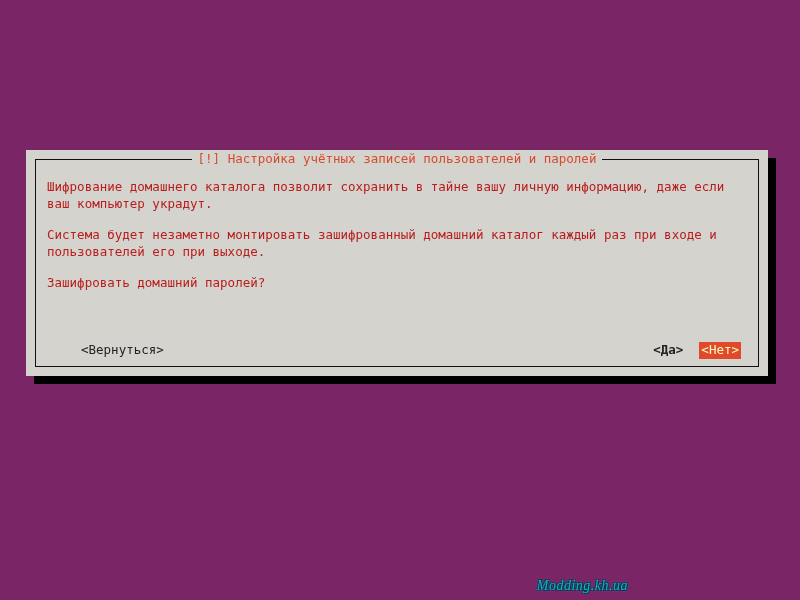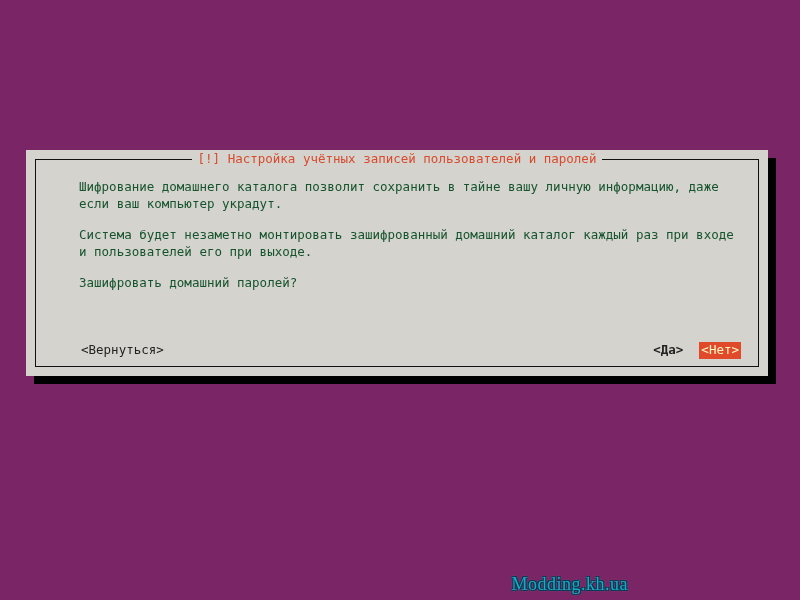--- a/index.html
+++ b/index.html
@@ -58,22 +58,21 @@
     padding: 0 6px;
     color: #d84a2e;
     font-weight: normal;
   }
   .dialog-body {
     position: absolute;
     left: 20px;
     right: 20px;
     top: 28px;
     bottom: 20px;
-    color: #14532d;
-    margin-left: 32px;
+    color: #b91c1c;
   }
   .para {
     margin: 0 0 14px 0;
     white-space: normal;
   }
   .question {
     margin: 0 0 22px 0;
   }
   .buttons {
     position: absolute;
@@ -107,21 +106,22 @@
     bottom: 6px;
     color: #fff;
     font-size: 12.5px;
     letter-spacing: 0.2px;
   }
   .watermark {
     position: absolute;
     right: 8px;
     bottom: 4px;
     font-family: "Comic Sans MS", "Brush Script MT", cursive;
-    font-size: 18px;
+    font-size: 14px;
+    font-style: italic;
     color: #1aa8cc;
     text-shadow:
       -1px -1px 0 #003a4a,
        1px -1px 0 #003a4a,
       -1px  1px 0 #003a4a,
        1px  1px 0 #003a4a,
        0px  0px 2px #7af6ff;
     letter-spacing: 0.5px;
   }
 </style>

